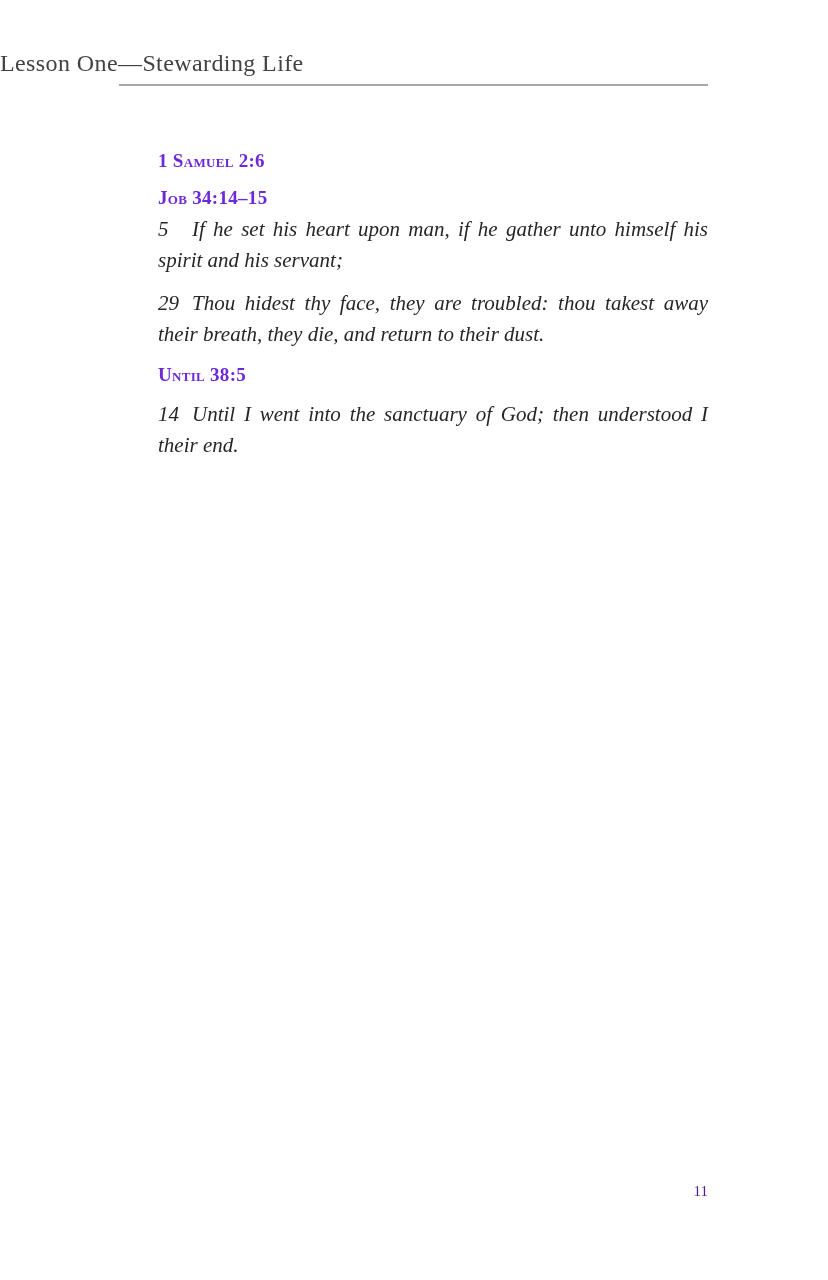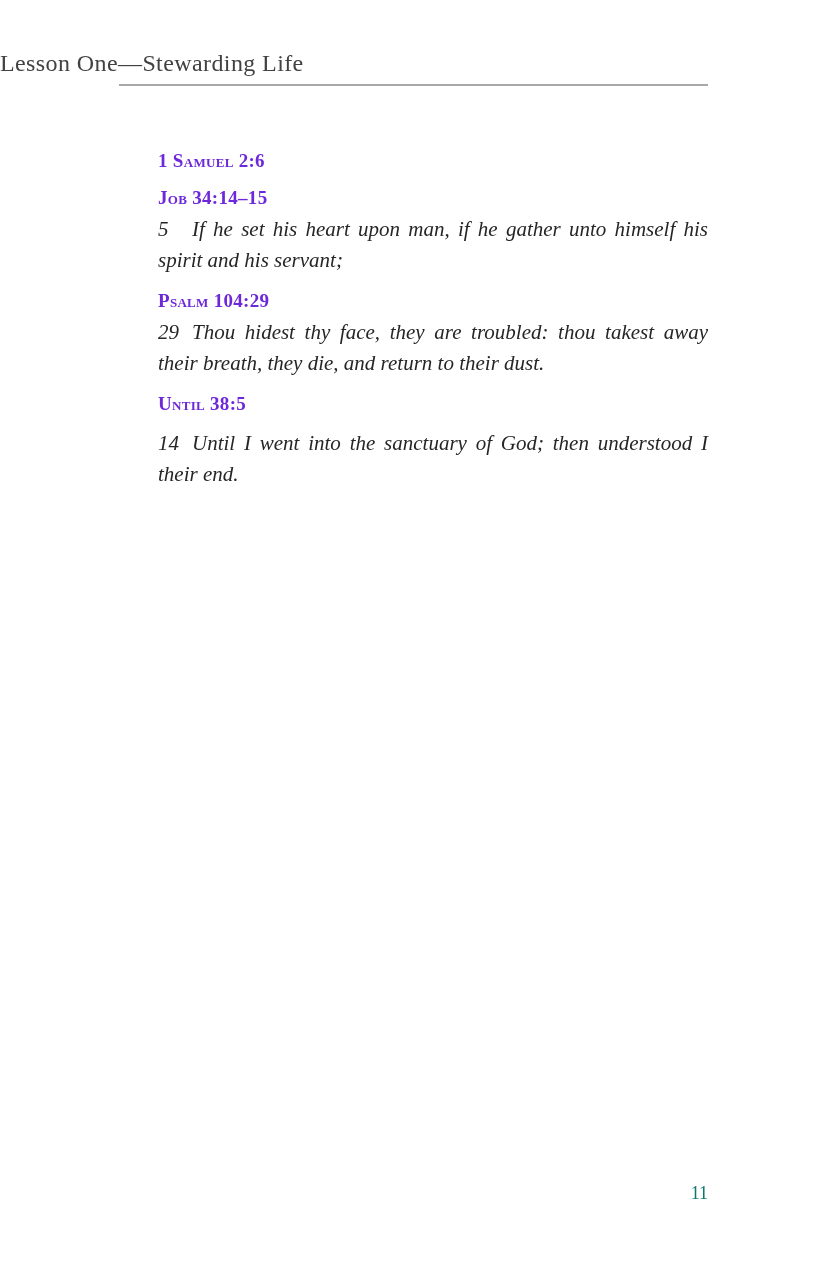--- a/index.html
+++ b/index.html
@@ -63,43 +63,42 @@
   .verse .vnum {
     display: inline-block;
     width: 34px;
     font-style: italic;
   }
   .verse .sc { font-variant: small-caps; }
   .page-number {
     position: absolute;
     top: 1183px;
     right: 120px;
-    font-size: 18px;
-    color: #0f766e;
+    font-size: 15px;
+    color: #4c1d95;
   }
 </style>
 </head>
 <body>
 
 <div class="page">
   <header>
     <h1 class="running-head">Lesson One—Stewarding Life</h1>
     <div class="header-rule"></div>
   </header>
 
   <main class="passages" id="passages">
       <section class="passage">
         <h2 class="reference">1 Samuel 2:6</h2>
       </section>
       <section class="passage">
         <h2 class="reference">Job 34:14–15</h2>
         <p class="verse"><span class="vnum">5</span><span>If he set his heart upon man, if he gather unto himself his spirit and his servant;</span></p>
       </section>
       <section class="passage">
-        <h2 class="reference">Psalm 104:29</h2>
         <p class="verse"><span class="vnum">29</span><span>Thou hidest thy face, they are troubled: thou takest away their breath, they die, and return to their dust.</span></p>
       </section>
       <section class="passage">
         <h2 class="reference">Until 38:5</h2>
       </section>
       <section class="passage">
         <p class="verse"><span class="vnum">14</span><span>Until I went into the sanctuary of God; then understood I their end.</span></p>
       </section>
     </main>
 

